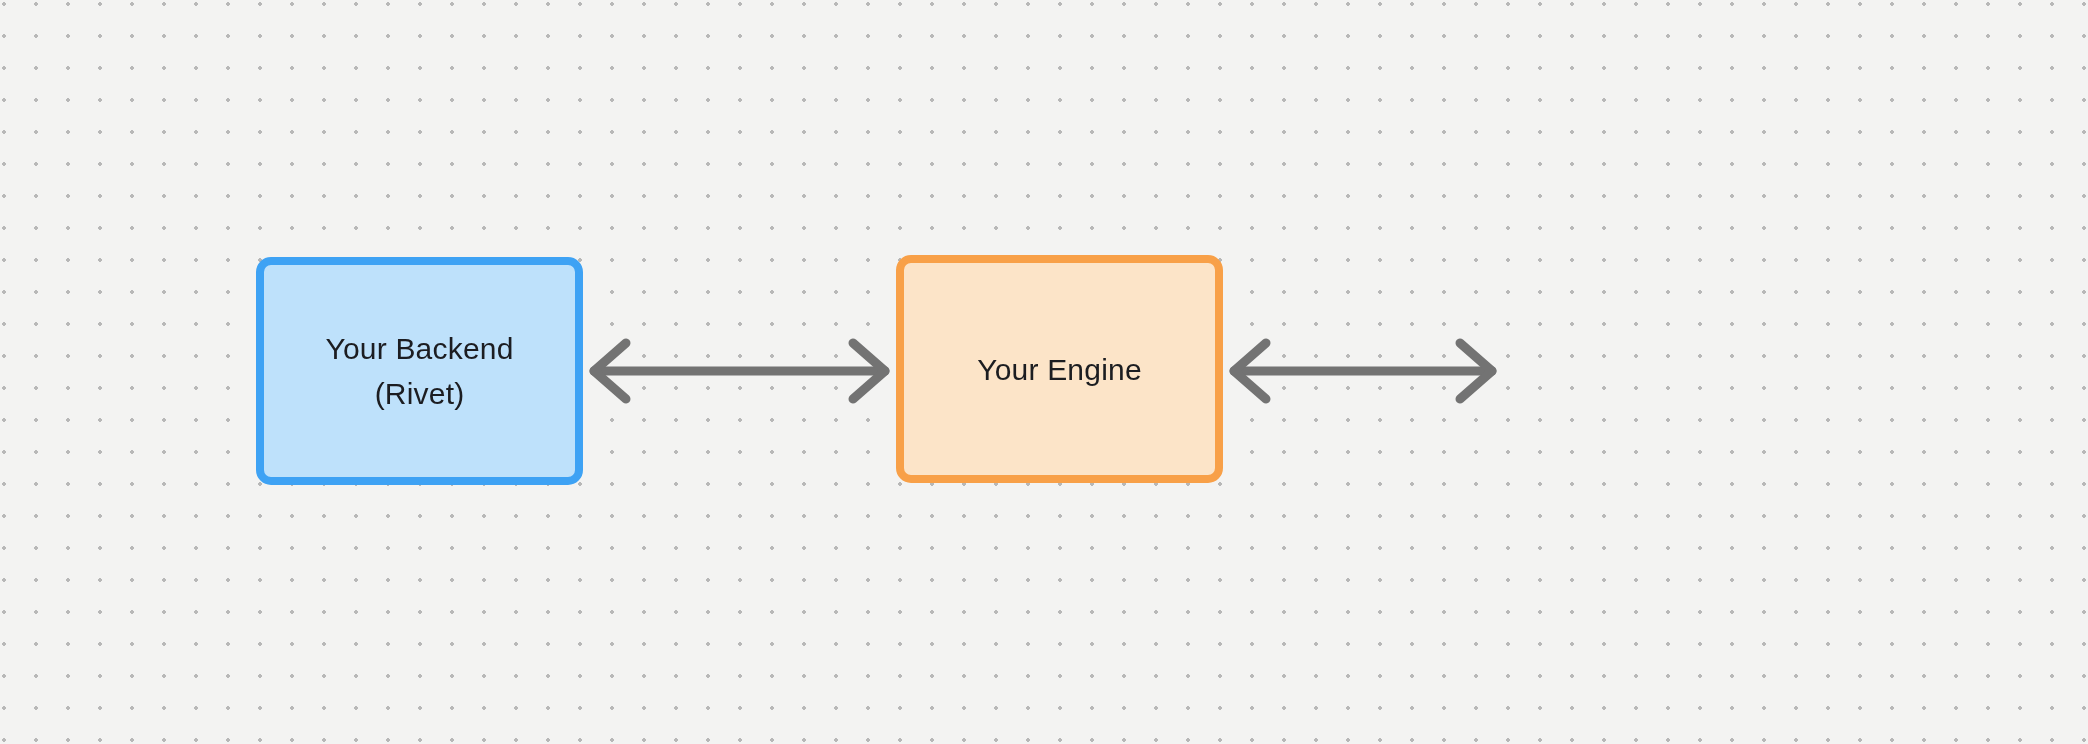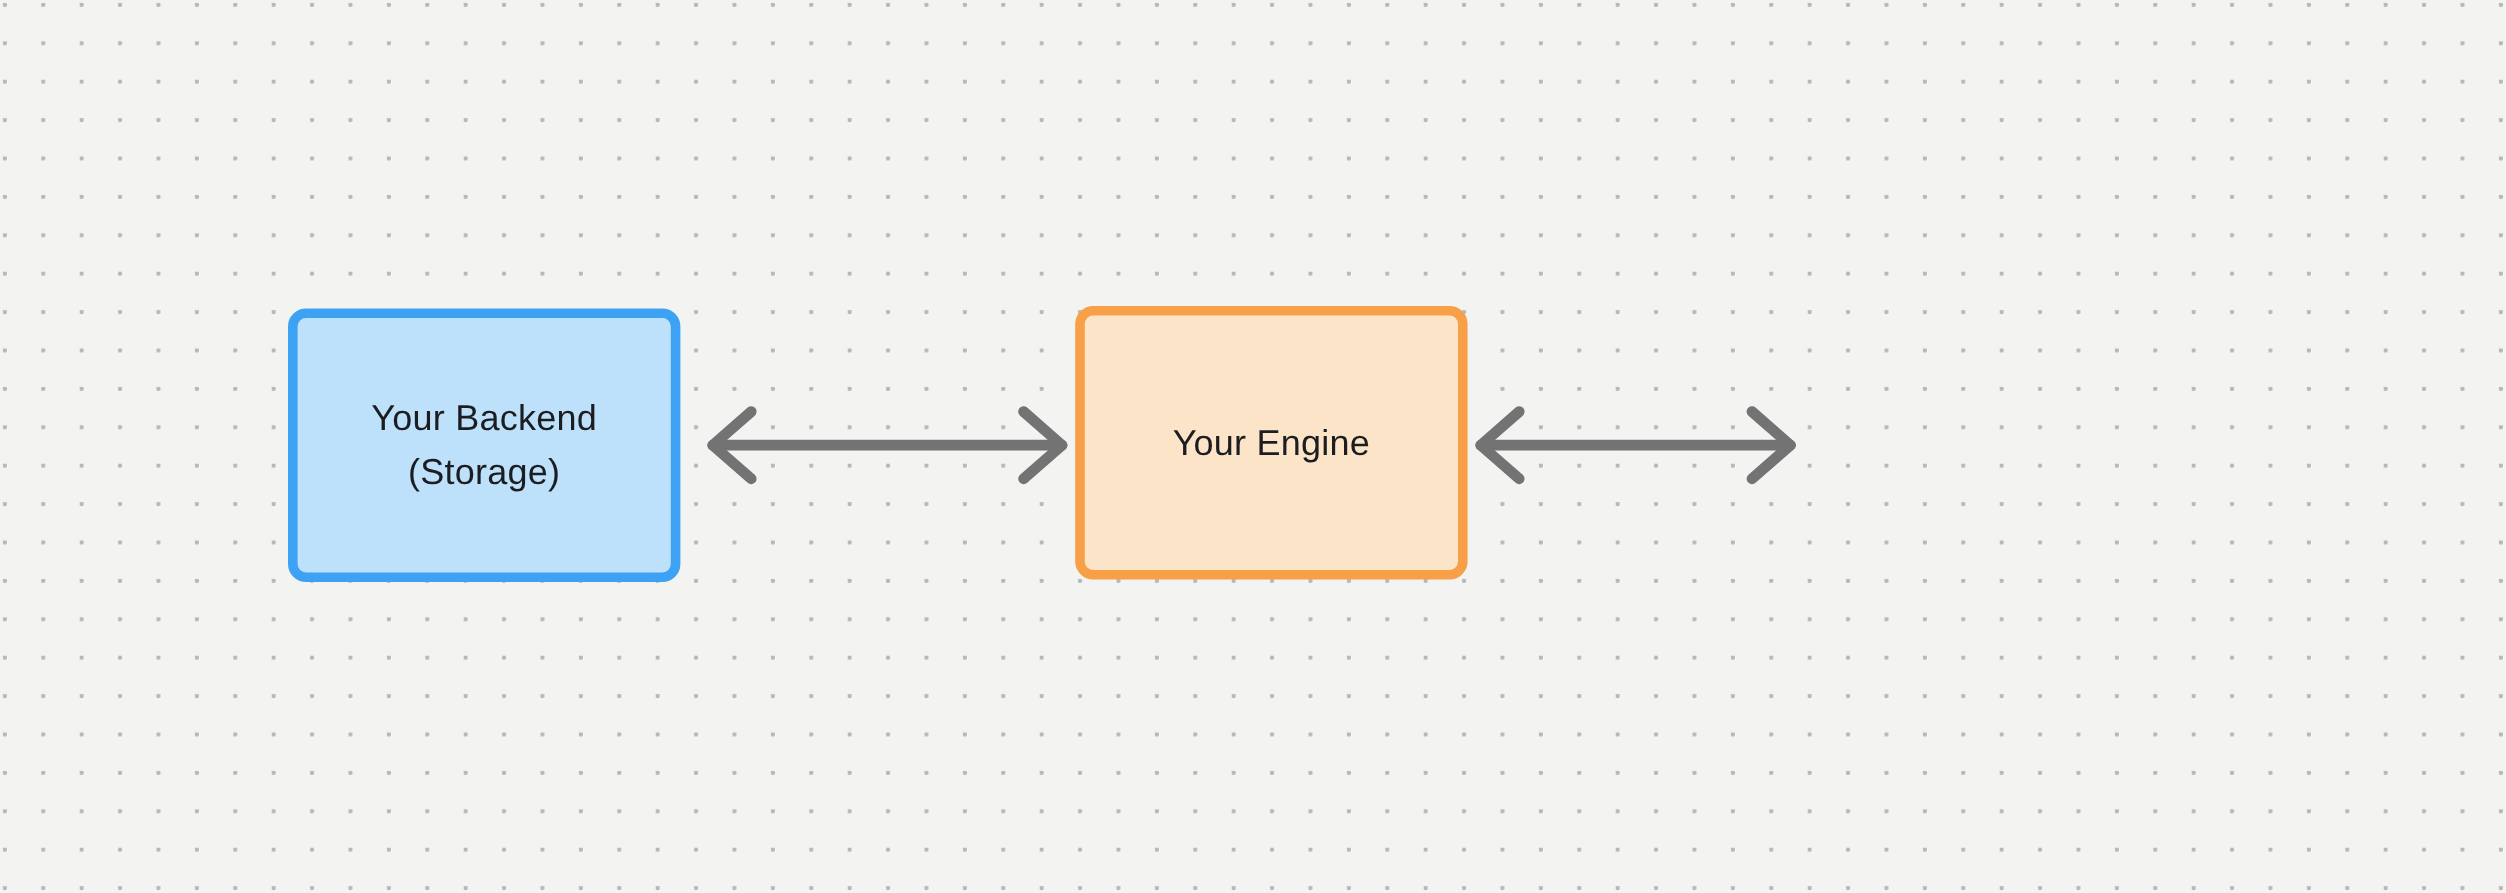--- a/index.html
+++ b/index.html
@@ -36,21 +36,21 @@
     width: 327px;
     height: 228px;
     border: 8px solid var(--border, #999);
     background: var(--fill, #fff);
     border-radius: 15px;
     display: flex;
     align-items: center;
     justify-content: center;
     text-align: center;
   }
-  .node-backend { left: 240px; top: 257px; }
+  .node-backend { left: 256px; top: 257px; }
   .node-engine  { left: 896px; top: 255px; }
   .node-storage { left: 1505px; top: 256px; }
   .node-label {
     color: var(--text, #1C1D21);
     font-size: 30px;
     line-height: 45px;
     font-weight: 400;
     letter-spacing: 0.2px;
   }
   .node-label span { display: block; }
@@ -70,21 +70,21 @@
     <g>
       <path d="M 1234 371 H 1492"></path>
       <path d="M 1266 343 L 1234 371 L 1266 399"></path>
       <path d="M 1460 343 L 1492 371 L 1460 399"></path>
     </g>
   </svg>
 
   <div class="node node-backend" style="--fill: #BEE1FB; --border: #3EA2F4;">
     <div class="node-label">
       <span>Your Backend</span>
-      <span>(Storage)</span>
+      <span>(Rivet)</span>
     </div>
   </div>
 
   <div class="node node-engine" style="--fill: #FCE4C8; --border: #F8A048;">
     <div class="node-label">
       <span>Your Engine</span>
 
     </div>
   </div>
 

